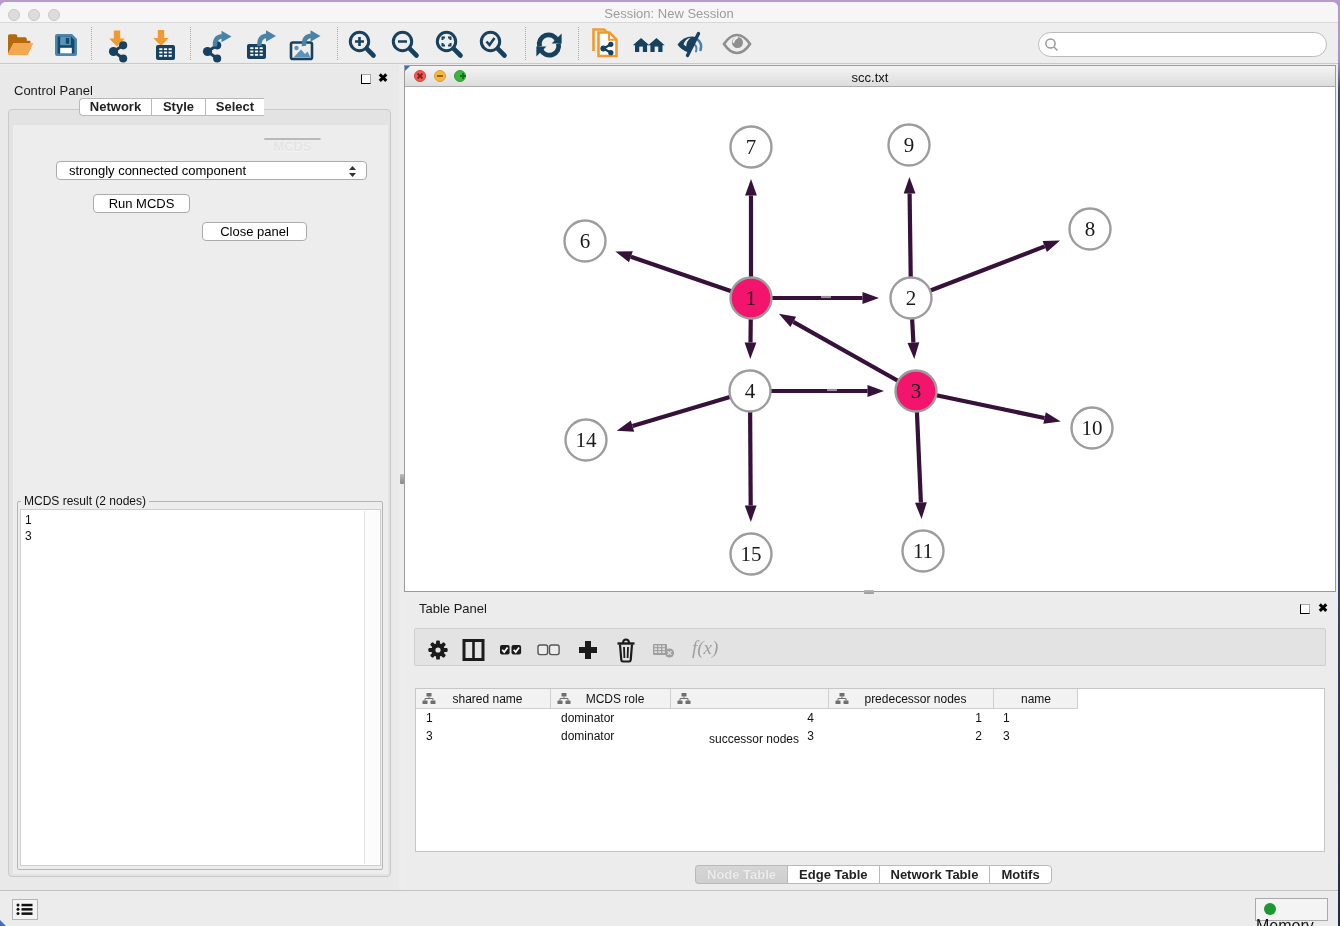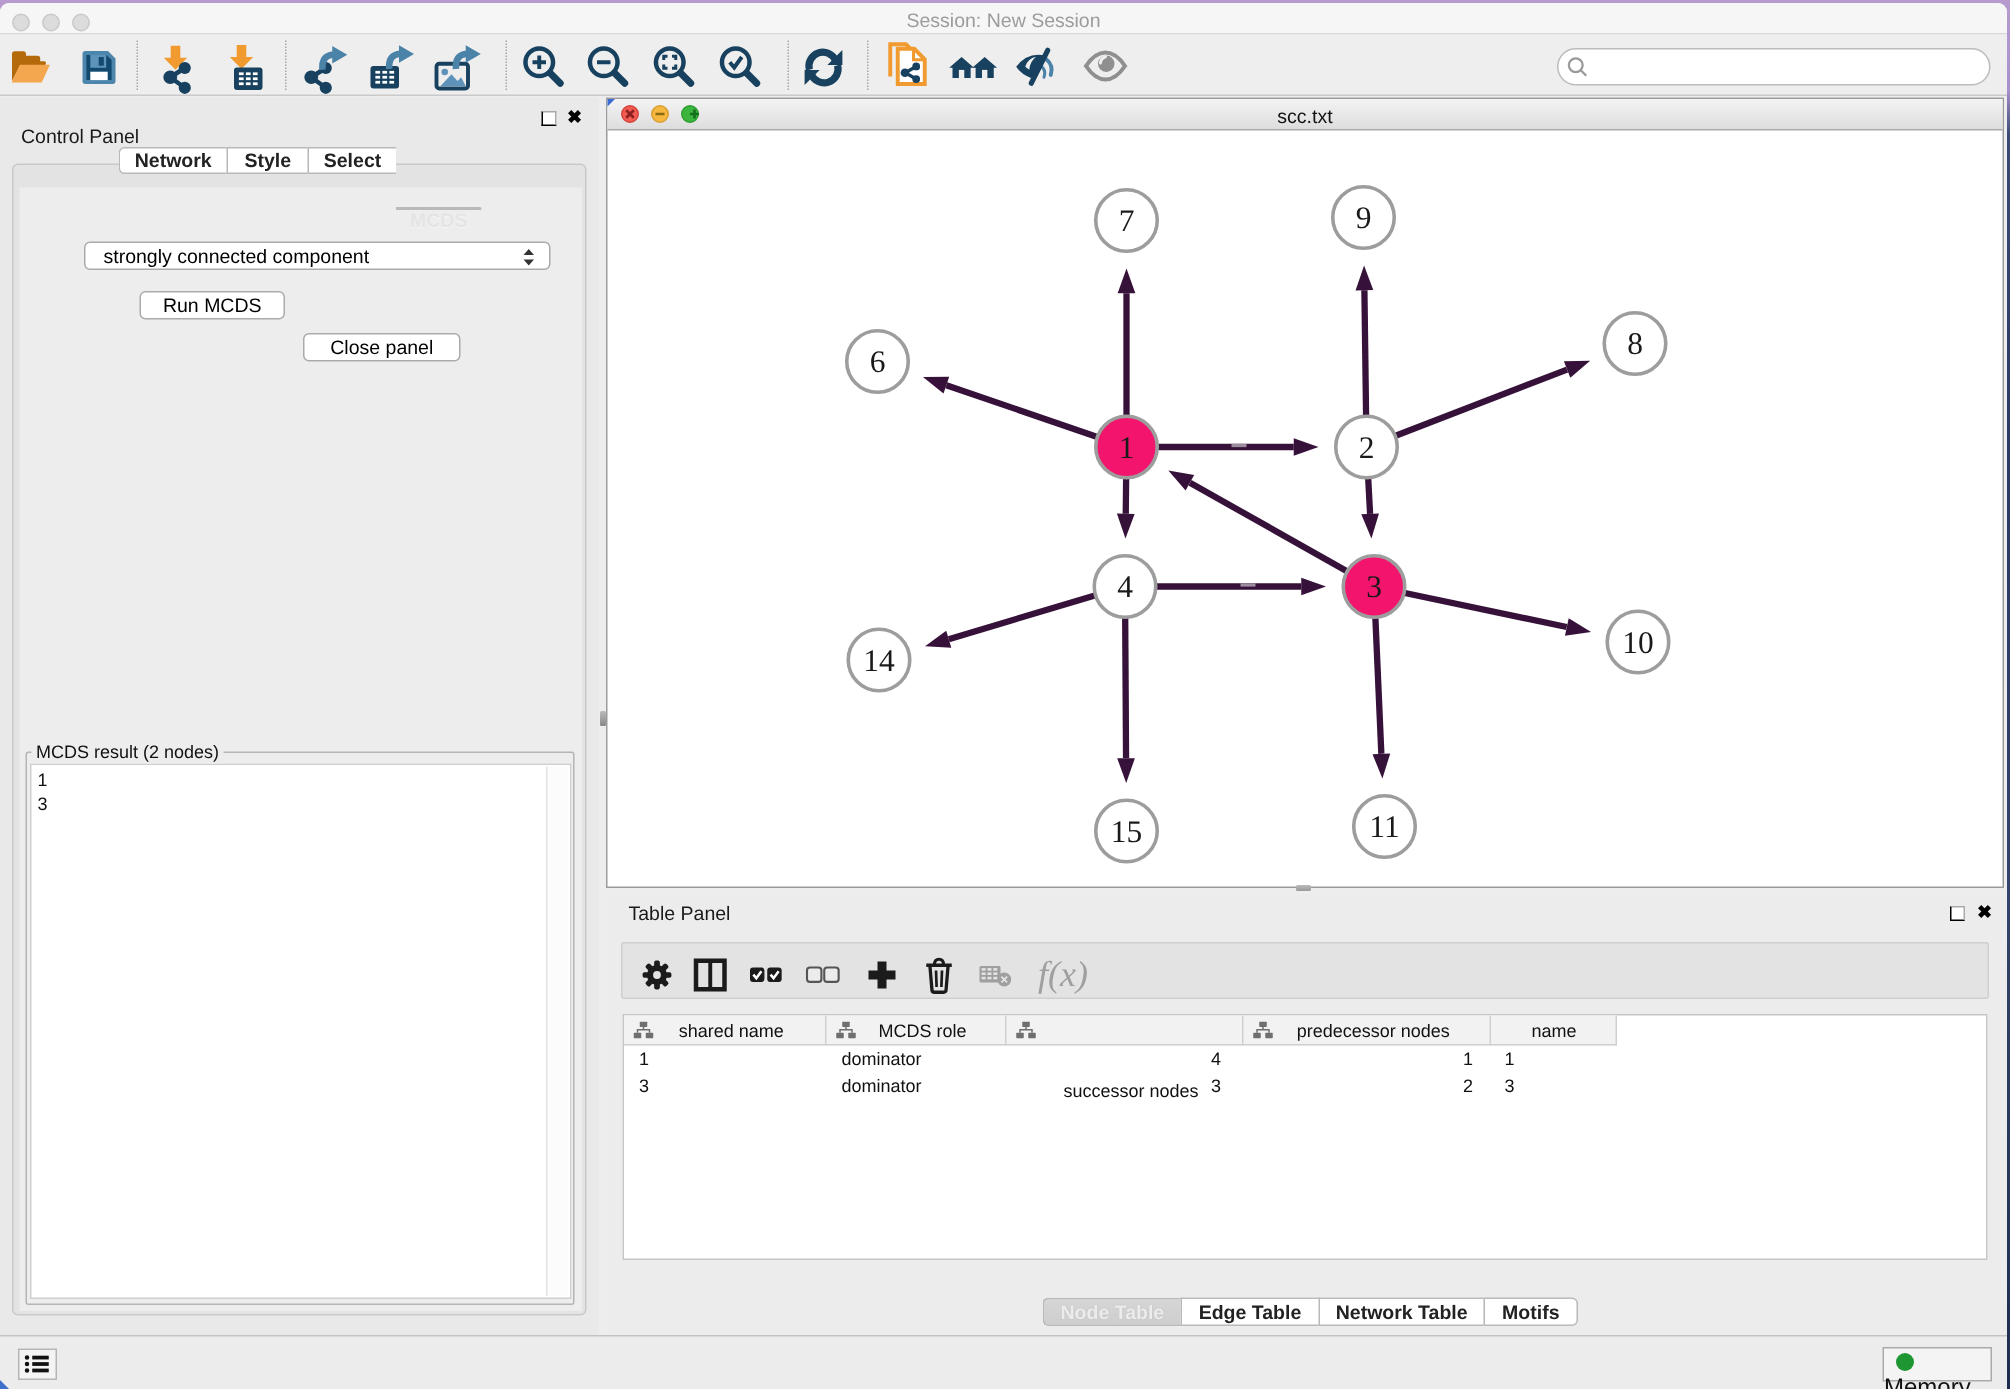--- a/index.html
+++ b/index.html
@@ -40,21 +40,21 @@
 
 #netwin { position:absolute; left:404px; top:63px; width:932px; height:527px; background:#fff; border:1px solid #9b9b9b; }
 #nettitle { position:absolute; left:0; top:0; width:930px; height:21px; background:linear-gradient(#f4f4f4,#dddddd); border-bottom:1px solid #ababab; }
 #nettext { position:absolute; left:0; top:4px; width:100%; text-align:center; font-size:13px; color:#111; }
 .gl { position:absolute; top:4px; width:12px; height:12px; border-radius:50%; }
 #corner-tri { position:absolute; left:0; top:0; width:0; height:0; border-left:5px solid #3a6cd4; border-bottom:5px solid transparent; }
 
 #tpanel { position:absolute; left:404px; top:594px; width:934px; height:294px; background:#ececec; }
 #tpanel-h { position:absolute; left:15px; top:5px; font-size:13px; color:#1a1a1a; }
 #ttoolbar { position:absolute; left:10px; top:32px; width:912px; height:38px; background:#e3e3e3; border:1px solid #cfcfcf; border-radius:2px; }
-#ttable { position:absolute; left:11px; top:80px; width:910px; height:164px; background:#fff; border:1px solid #c6c6c6; }
+#ttable { position:absolute; left:11px; top:92px; width:910px; height:164px; background:#fff; border:1px solid #c6c6c6; }
 #thead { position:absolute; left:0; top:0; height:20px; background:#f2f2f2; border-bottom:1px solid #cfcfcf; }
 .th { position:absolute; top:0; height:20px; border-right:1px solid #cfcfcf; font-size:12px; color:#111; }
 .th span { position:absolute; top:3px; left:0; width:100%; text-align:center; }
 .trow { position:absolute; font-size:12px; color:#111; height:17px; }
 #btabs { position:absolute; left:291px; top:269px; height:19px; display:flex; }
 .btab { font-size:13px; font-weight:bold; color:#222; background:#fff; border:1px solid #b9b9b9; border-right:none; padding:0 11px; line-height:17px; }
 .btab:first-child { border-radius:4px 0 0 4px; }
 .btab.last { border-radius:0 4px 4px 0; border-right:1px solid #b9b9b9; }
 .btab.dis { background:linear-gradient(#d6d6d6,#cecece); color:#ececec; text-shadow:0 0 1px #bbb; }
 
@@ -351,21 +351,21 @@
           <rect x="12.2" y="10.4" width="2.7" height="1.7" fill="#e3e3e3"></rect>
           <rect x="4.4" y="13.3" width="2.7" height="1.7" fill="#e3e3e3"></rect>
           <rect x="8.3" y="13.3" width="2.7" height="1.7" fill="#e3e3e3"></rect>
           <rect x="12.2" y="13.3" width="2.7" height="1.7" fill="#e3e3e3"></rect>
           <rect x="4.4" y="16.2" width="2.7" height="1.7" fill="#e3e3e3"></rect>
           <rect x="8.3" y="16.2" width="2.7" height="1.7" fill="#e3e3e3"></rect>
           <rect x="12.2" y="16.2" width="2.7" height="1.7" fill="#e3e3e3"></rect>
           <circle cx="19.5" cy="18" r="4.6" fill="#9f9f9f"></circle>
           <path d="M17.6 16.1 l3.8 3.8 M21.4 16.1 l-3.8 3.8" stroke="#e3e3e3" stroke-width="1.3"></path>
         </svg>
-        <div style="position:absolute;left:277px;top:8px;font-family:'Liberation Serif',serif;font-style:italic;font-size:24px;color:#9f9f9f;">f(x)</div>
+        <div style="position:absolute;left:277px;top:8px;font-family:'Liberation Serif',serif;font-style:italic;font-size:19px;color:#9f9f9f;">f(x)</div>
       </div>
     <div id="ttable">
       <div id="thead" style="width:662px;">
           <div class="th" style="left:0px;width:135px;">
             <svg style="position:absolute;left:6px;top:4px;" width="14" height="12" viewBox="0 0 14 12">
               <rect x="4.5" y="0" width="5" height="3.6" rx="0.5" fill="#6f6f6f"></rect>
               <rect x="0.5" y="7.5" width="5" height="3.6" rx="0.5" fill="#6f6f6f"></rect>
               <rect x="8.5" y="7.5" width="5" height="3.6" rx="0.5" fill="#6f6f6f"></rect>
               <path d="M7 3.6 V5.5 M3 7.5 V5.5 H11 V7.5" stroke="#6f6f6f" stroke-width="1" fill="none"></path>
             </svg>

